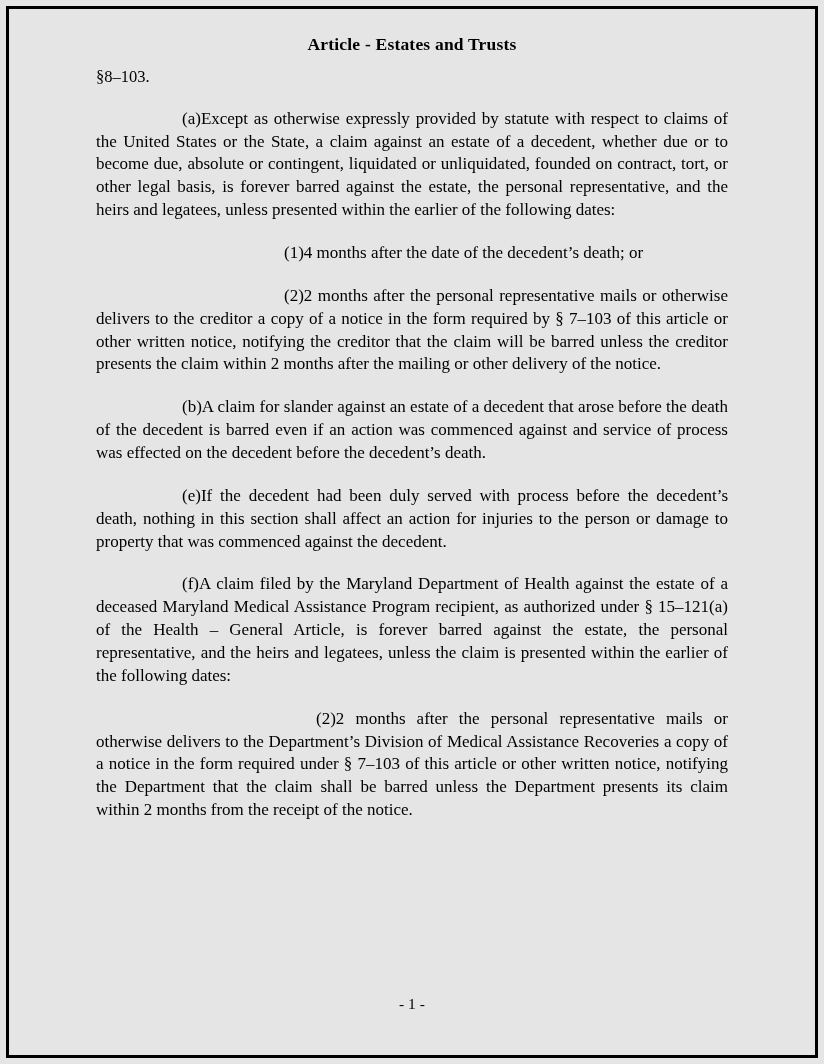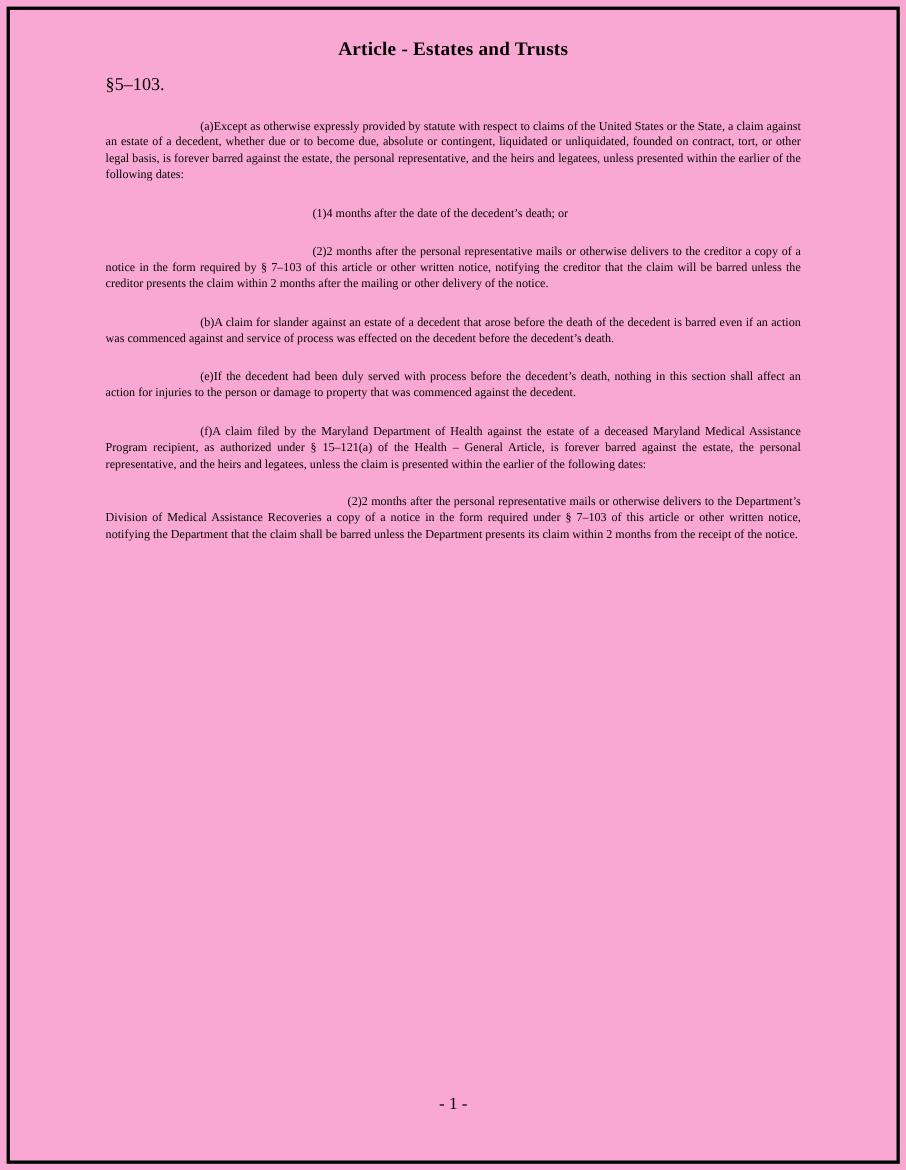--- a/index.html
+++ b/index.html
@@ -11,21 +11,21 @@
     width: 824px;
     height: 1064px;
     font-family: "Liberation Serif", "DejaVu Serif", serif;
     color: #000000;
     overflow: hidden;
   }
   .page {
     position: relative;
     width: 824px;
     height: 1064px;
-    background: #f9a8d4;
+    background: #e5e5e5;
     box-sizing: border-box;
   }
   .page-border {
     position: absolute;
     left: 6px;
     top: 6px;
     width: 812px;
     height: 1052px;
     border: 3px solid #000000;
     box-sizing: border-box;
@@ -44,21 +44,21 @@
     letter-spacing: 0.2px;
     margin: 0 0 10px 0;
     line-height: 1.25;
   }
   .section-number {
     font-size: 16.5px;
     line-height: 1.32;
     margin: 0 0 20px 0;
   }
   .para {
-    font-size: 11px;
+    font-size: 17px;
     line-height: 1.345;
     text-align: justify;
     text-justify: inter-word;
     margin: 0 0 20px 0;
     -webkit-hyphens: none;
     hyphens: none;
   }
   
   .para-lettered {
     text-indent: 43px;
@@ -88,21 +88,21 @@
 <body>
 
 <div class="page">
 
   <div class="page-border"></div>
 
   <div class="content">
 
     <div class="doc-title">Article - Estates and Trusts</div>
 
-    <div class="section-number">§5–103.</div>
+    <div class="section-number">§8–103.</div>
 
     <p class="para para-lettered">
       <span class="marker">(a)</span><span>Except as otherwise expressly provided by statute with respect to claims of the United States or the State, a claim against an estate of a decedent, whether due or to become due, absolute or contingent, liquidated or unliquidated, founded on contract, tort, or other legal basis, is forever barred against the estate, the personal representative, and the heirs and legatees, unless presented within the earlier of the following dates:</span>
     </p>
 
     <p class="para para-numbered">
       <span class="marker">(1)</span><span>4 months after the date of the decedent’s death; or</span>
     </p>
 
     <p class="para para-numbered">

